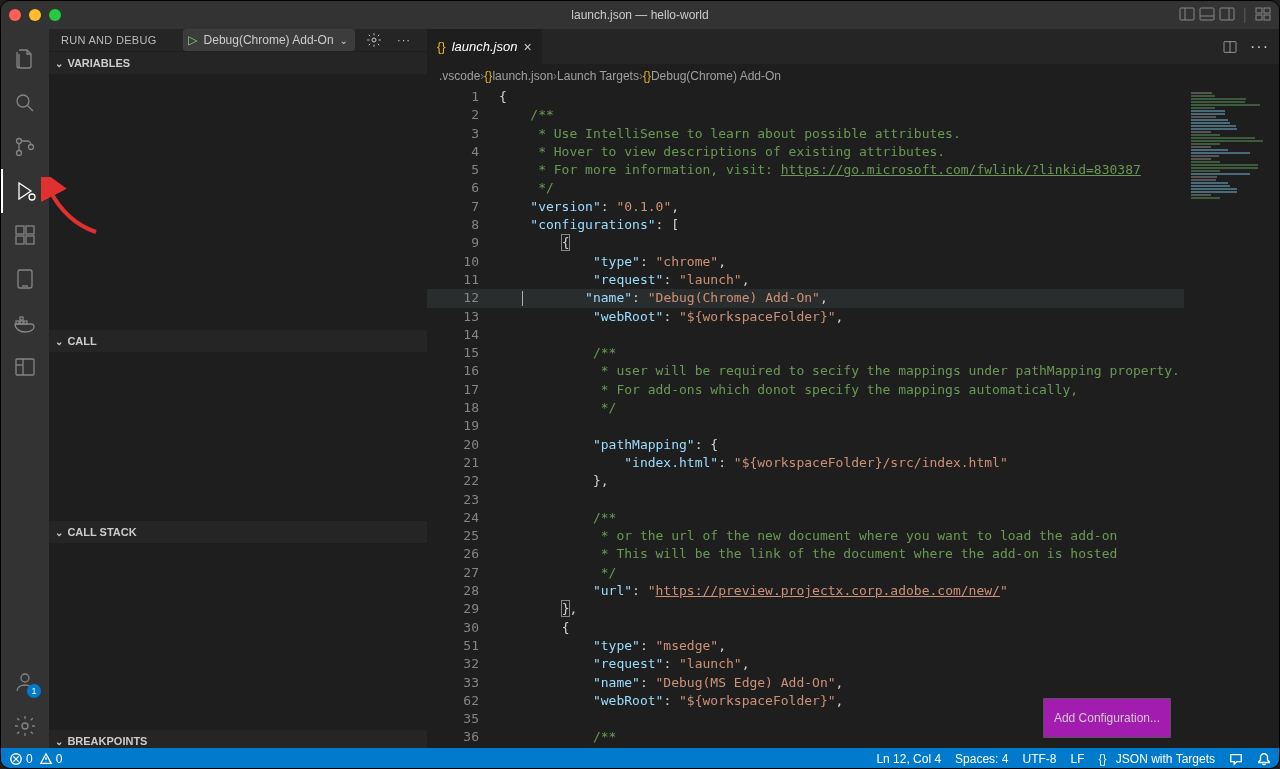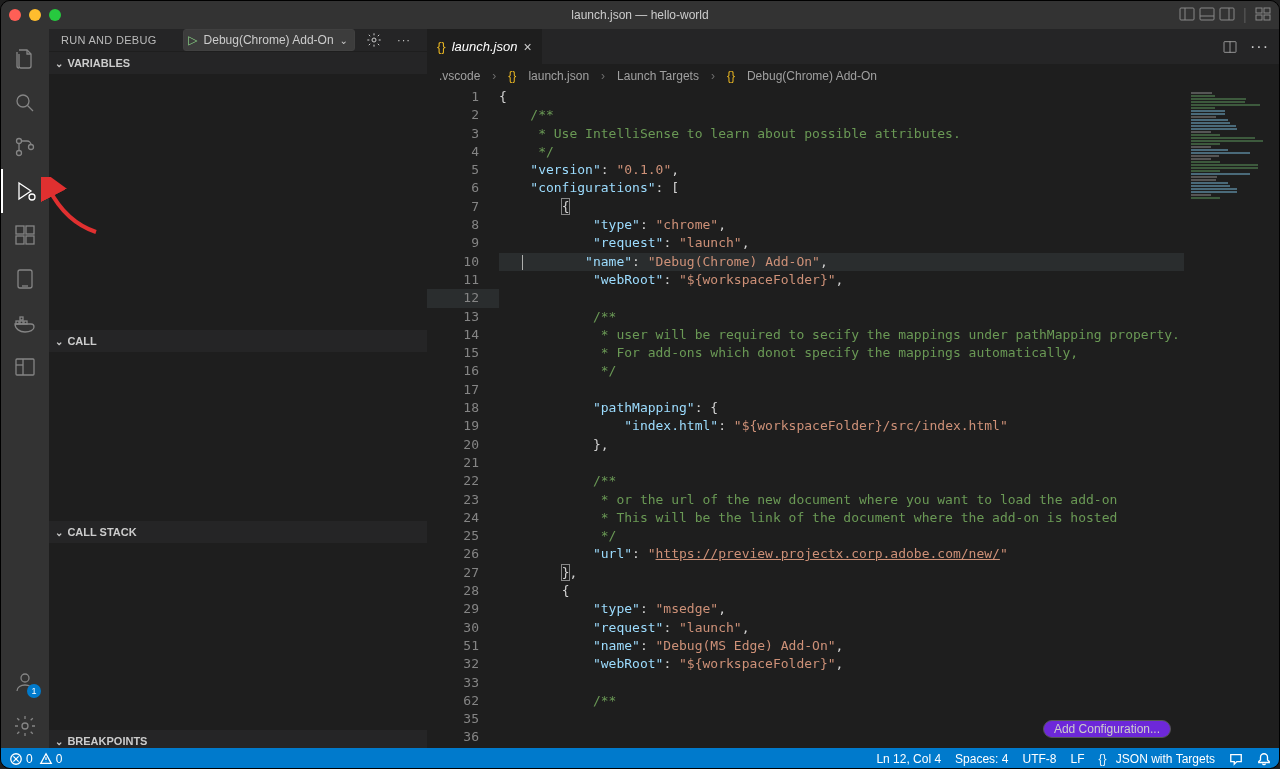--- a/index.html
+++ b/index.html
@@ -50,21 +50,21 @@
 
   
   .editor { flex: 1; display: flex; flex-direction: column; background: #1e1e1e; min-width: 0; }
   .tabbar { height: 35px; background: #252526; display: flex; align-items: stretch; }
   .tab { display: flex; align-items: center; background: #1e1e1e; padding: 0 10px; gap: 6px; font-size: 13px; color: #fff; border-right: 1px solid #252526; }
   .tab .icon { color: #e6b422; font-size: 13px; }
   .tab .close { color: #ccc; font-size: 14px; }
   .tab-actions { margin-left: auto; display: flex; align-items: center; gap: 12px; padding-right: 10px; color: #ccc; }
   .tab-actions svg { width: 16px; height: 16px; stroke: #ccc; fill: none; }
 
-  .breadcrumb { height: 24px; display: flex; align-items: center; padding: 0 12px; font-size: 12px; color: #a0a0a0; gap: 12px; }
+  .breadcrumb { height: 24px; display: flex; align-items: center; padding: 0 12px; font-size: 12px; color: #a0a0a0; gap: 0; }
   .breadcrumb .sep { color: #6e6e6e; }
   .breadcrumb .icon { color: #e6b422; }
 
   .code-area { flex: 1; display: flex; font-family: Menlo, Consolas, monospace; font-size: 13px; line-height: 18.3px; position: relative; overflow: hidden; }
   .gutter-area { width: 72px; }
   .gutter { text-align: right; color: #858585; padding-right: 20px; }
   .lines { flex: 1; position: relative; }
   .line { white-space: pre; height: 18.3px; }
   .line.hl { background: #2a2d2e; }
   .t-punct { color: #d4d4d4; }
@@ -72,21 +72,21 @@
   .t-key { color: #9cdcfe; }
   .t-str { color: #ce9178; }
   .t-link { text-decoration: underline; }
   .cursor-ib { display:inline-block; width:1px; height:15px; background:#aeafad; vertical-align:middle; margin-right:-1px; }
   .bracket-hl { outline:1px solid #888; }
 
   .minimap { position: absolute; right: 0; top: 0; width: 95px; height: 100%; background: #1e1e1e; border-left: 1px solid #1e1e1e; }
   .minimap-canvas { position:absolute; top:4px; left:6px; width: 80px; }
   .mm-line { height: 2px; margin-bottom: 1px; background: #555; }
   
-  .add-config-btn { position: absolute; bottom: 10px; right: 108px; background: #6d28d9; border: 1px solid #555; color: #ccc; font-size: 12px; padding: 1px 10px; border-radius: 10px; cursor: pointer; }
+  .add-config-btn { position: absolute; bottom: 10px; right: 108px; background: #a21caf; border: 1px solid #555; color: #ccc; font-size: 12px; padding: 12px 10px; border-radius: 1px; cursor: pointer; }
 
   
   .statusbar { height: 22px; background: #007acc; color: #fff; display: flex; align-items: center; font-size: 12px; padding: 0 8px; }
   .status-left { display: flex; align-items: center; gap: 6px; }
   .status-right { margin-left: auto; display: flex; align-items: center; gap: 14px; }
   .status-item { display: flex; align-items: center; gap: 3px; cursor: pointer; }
   .status-item svg { width: 14px; height: 14px; stroke: #fff; fill: none; stroke-width: 1.5; }
 </style>
 </head>
 <body>
@@ -314,20 +314,22 @@
           <div class="gutter line">32</div>
           <div class="gutter line">33</div>
           <div class="gutter line">62</div>
           <div class="gutter line">35</div>
           <div class="gutter line">36</div>
         </div>
       <div class="lines" id="lines">
           <div class="line"><span class="t-punct">{</span></div>
           <div class="line">    <span class="t-comment">/**</span></div>
           <div class="line"><span class="t-comment">     * Use IntelliSense to learn about possible attributes.</span></div>
+          <div class="line"><span class="t-comment">     * Hover to view descriptions of existing attributes.</span></div>
+          <div class="line"><span class="t-comment">     * For more information, visit: <span class="t-link">https://go.microsoft.com/fwlink/?linkid=830387</span></span></div>
           <div class="line"><span class="t-comment">     */</span></div>
           <div class="line">    <span class="t-key">"version"</span><span class="t-punct">: </span><span class="t-str">"0.1.0"</span><span class="t-punct">,</span></div>
           <div class="line">    <span class="t-key">"configurations"</span><span class="t-punct">: [</span></div>
           <div class="line">        <span class="t-punct bracket-hl">{</span></div>
           <div class="line">            <span class="t-key">"type"</span><span class="t-punct">: </span><span class="t-str">"chrome"</span><span class="t-punct">,</span></div>
           <div class="line">            <span class="t-key">"request"</span><span class="t-punct">: </span><span class="t-str">"launch"</span><span class="t-punct">,</span></div>
           <div class="line hl">   <span class="cursor-ib"></span>        <span class="t-key">"name"</span><span class="t-punct">: </span><span class="t-str">"Debug(Chrome) Add-On"</span><span class="t-punct">,</span></div>
           <div class="line">            <span class="t-key">"webRoot"</span><span class="t-punct">: </span><span class="t-str">"${workspaceFolder}"</span><span class="t-punct">,</span></div>
           <div class="line"></div>
           <div class="line">            <span class="t-comment">/**</span></div>

